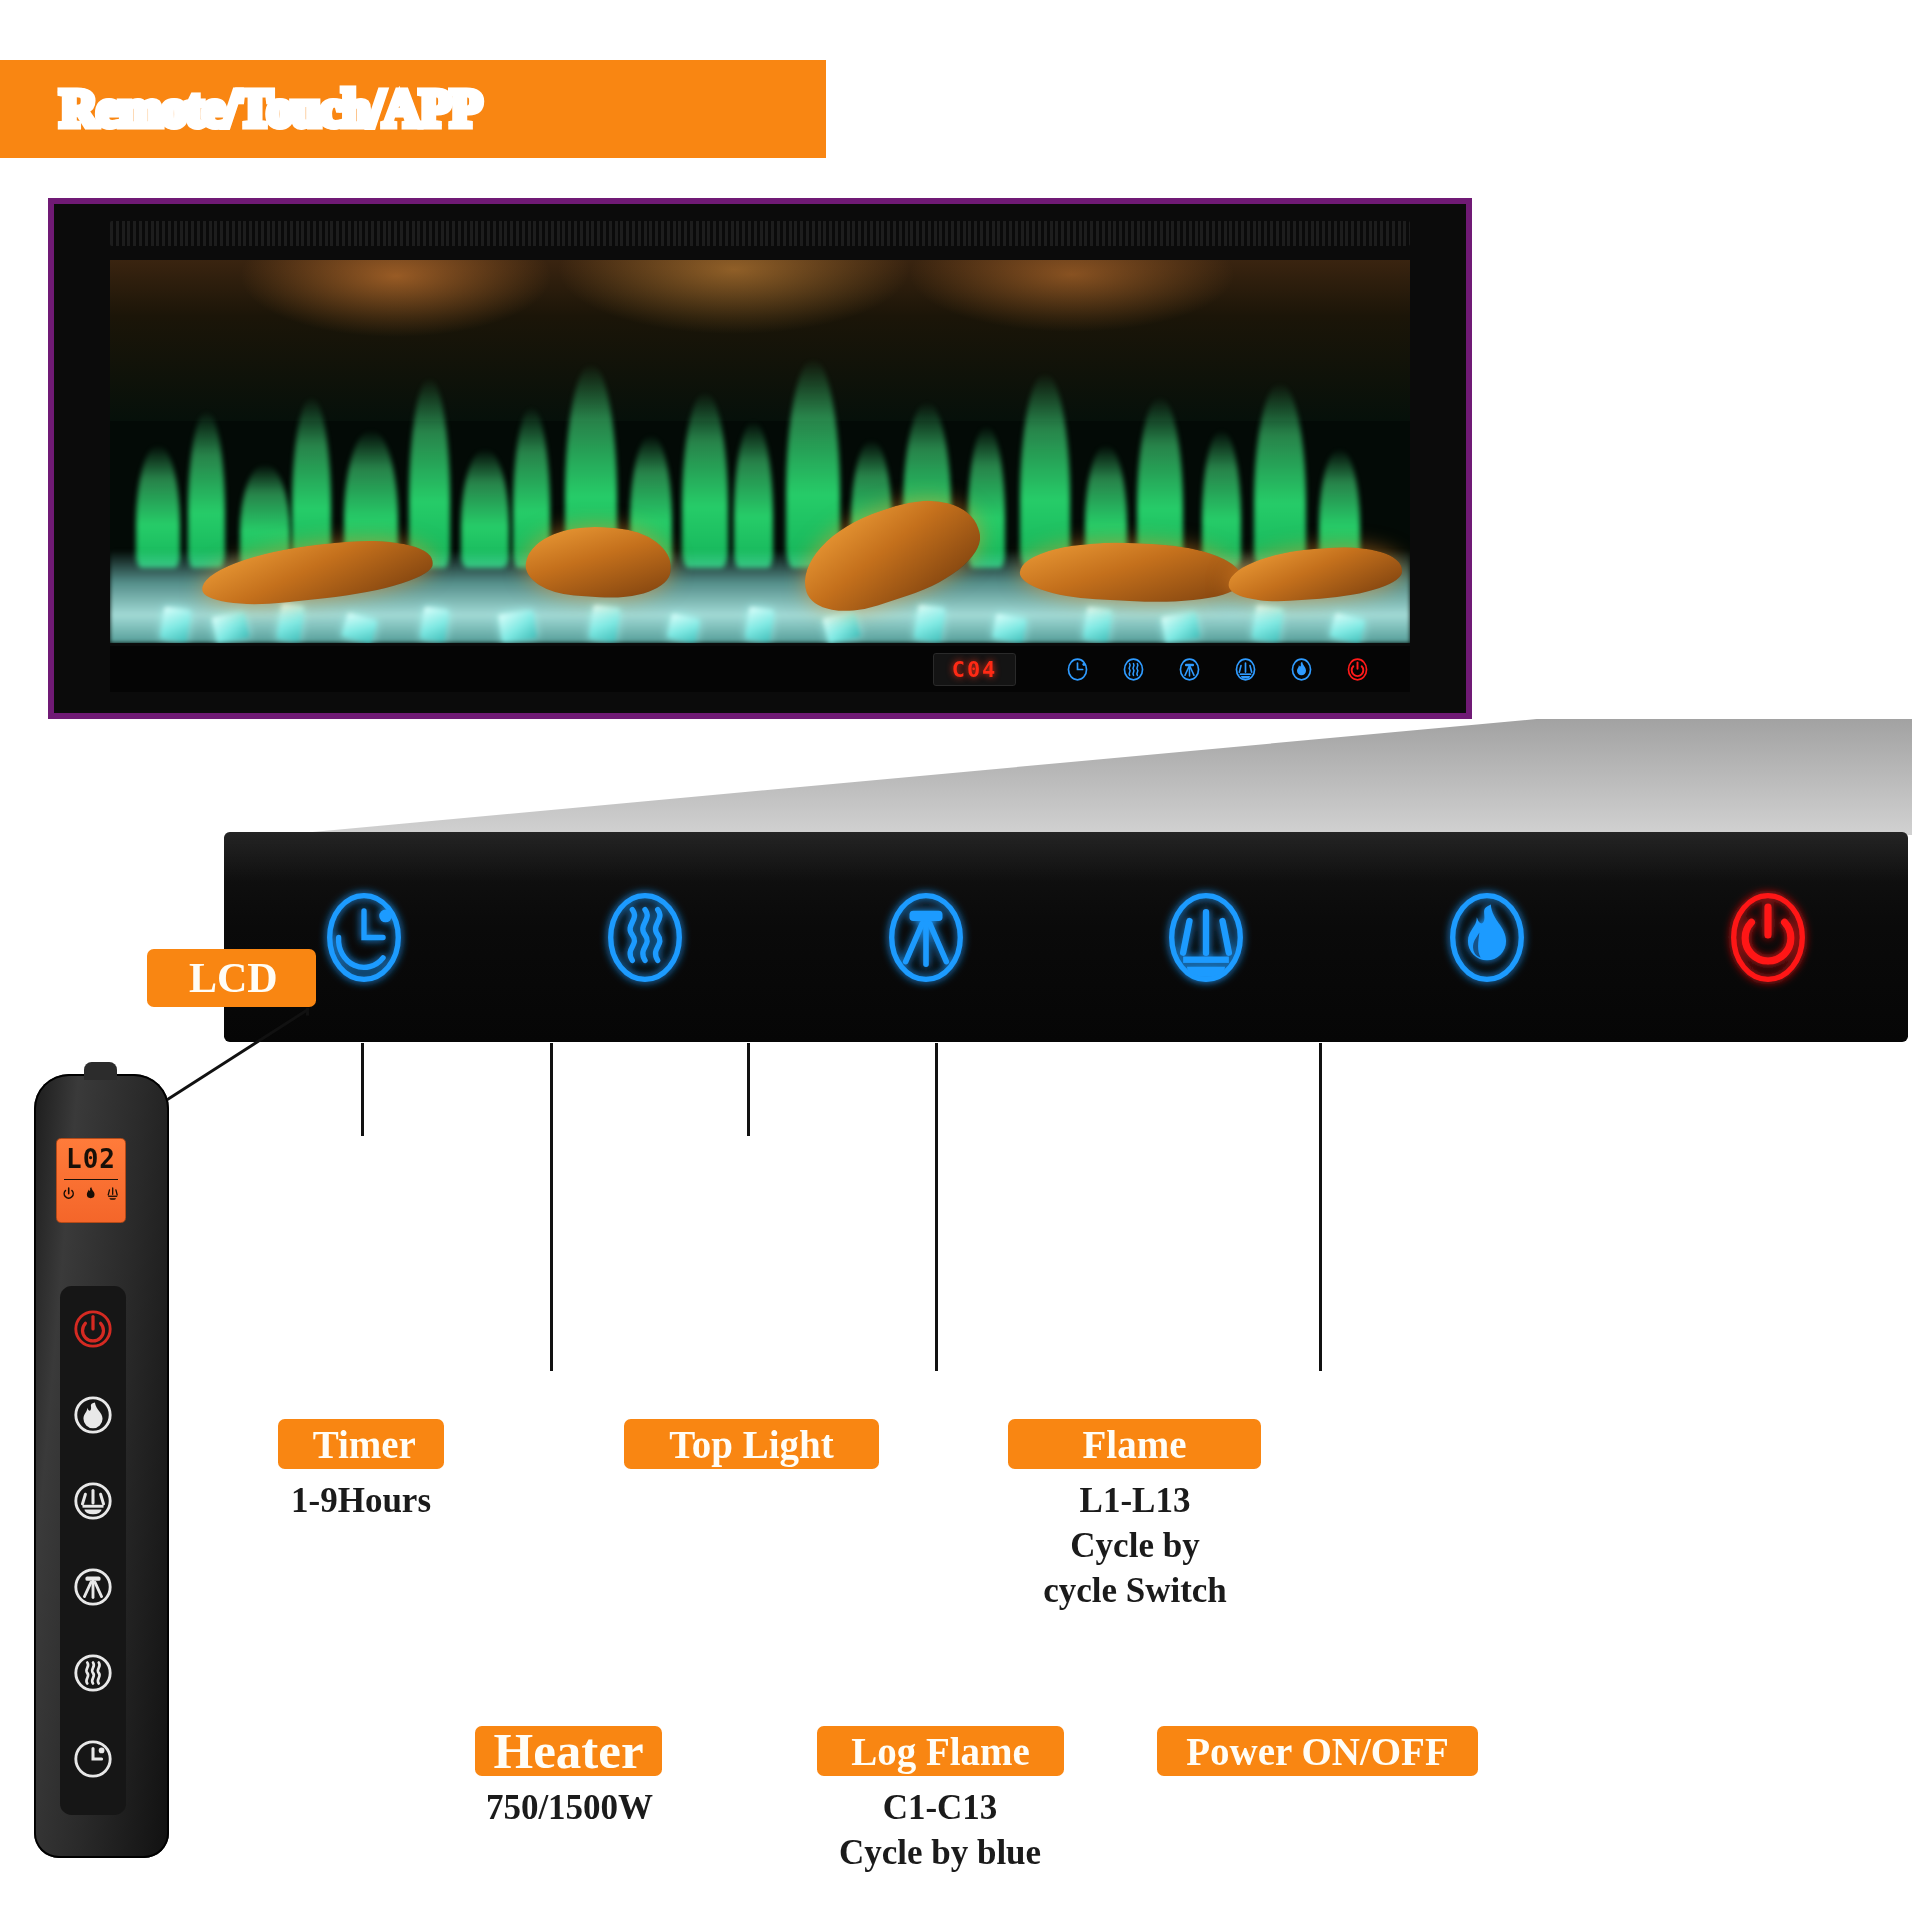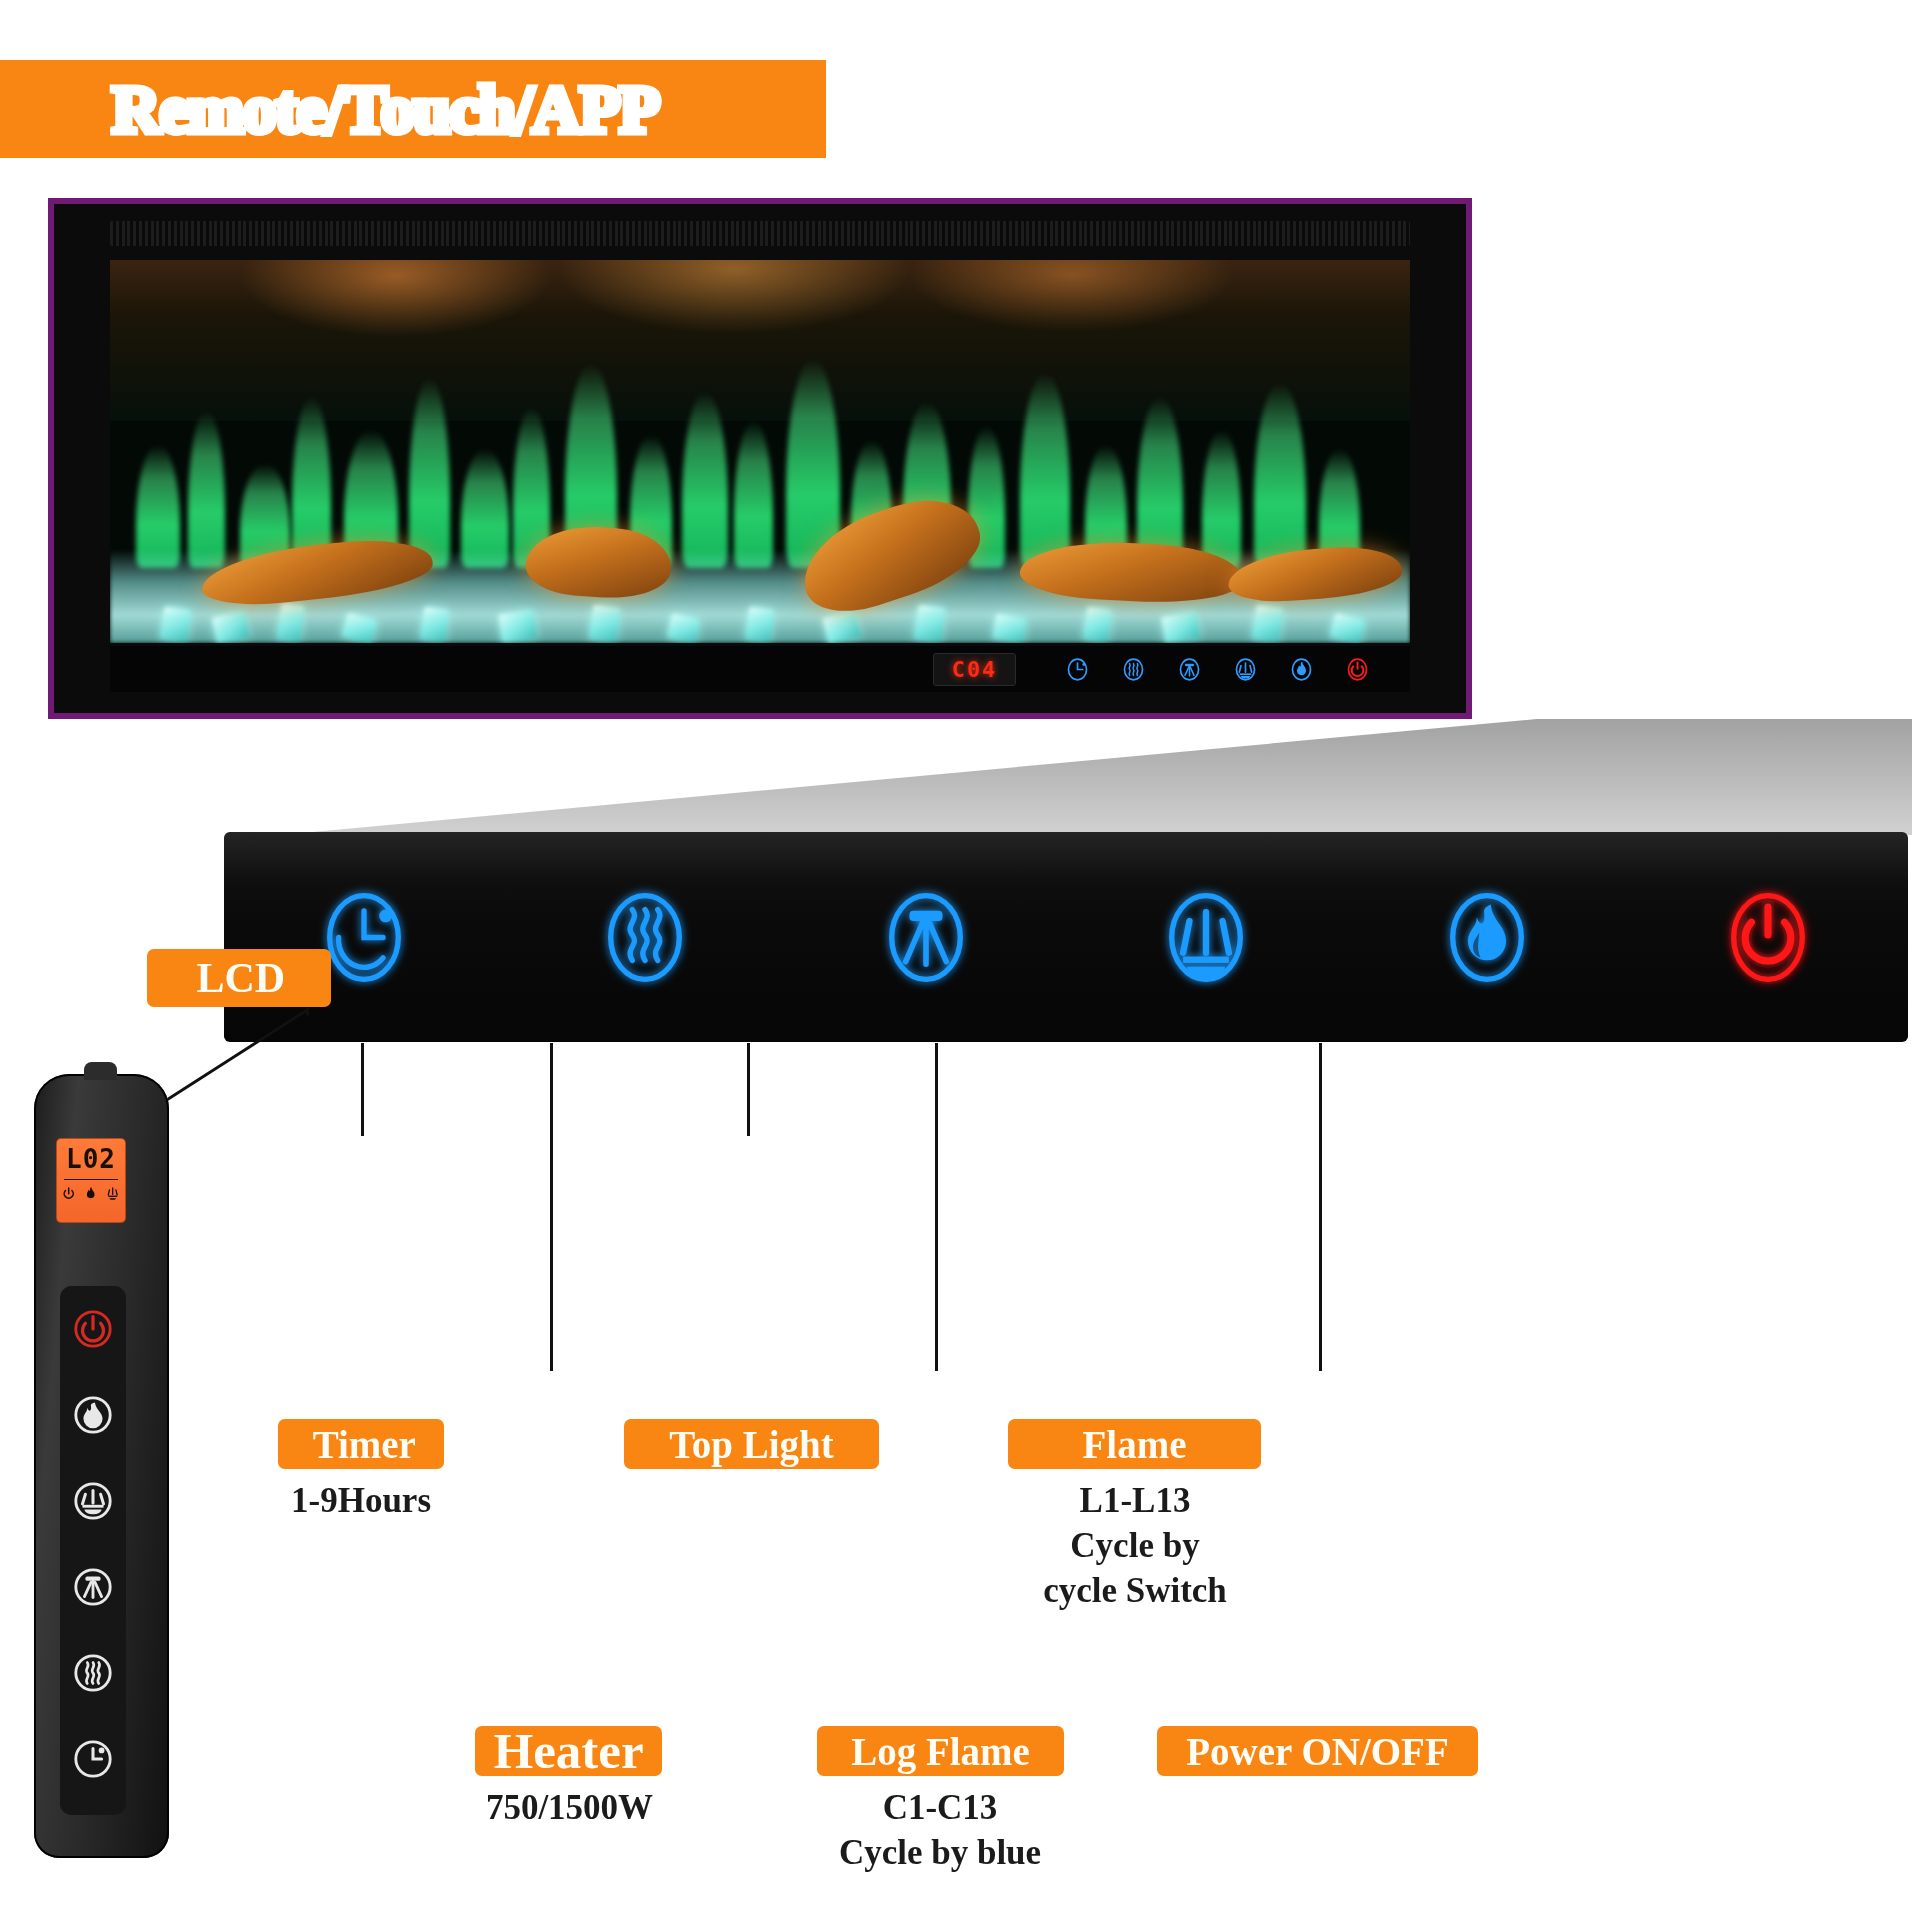--- a/index.html
+++ b/index.html
@@ -13,22 +13,22 @@
 
   
   .header-banner {
     position: absolute;
     left: 0; top: 60px;
     width: 826px; height: 98px;
     background: #F98612;
     display: flex; align-items: center;
   }
   .header-banner .htxt {
-    margin-left: 112px;
-    font-size: 67px;
+    margin-left: 60px;
+    font-size: 52px;
     font-weight: bold;
     color: #ffffff;
     letter-spacing: -1px;
     line-height: 1;
     -webkit-text-stroke: 6.8px #ffffff;
     paint-order: stroke fill;
     text-shadow:
        2.9px 0 0 #fff, -2.9px 0 0 #fff, 0 2.9px 0 #fff, 0 -2.9px 0 #fff,
        1.9px 1.9px 0 #fff, -1.9px 1.9px 0 #fff, 1.9px -1.9px 0 #fff, -1.9px -1.9px 0 #fff;
   }
@@ -501,21 +501,21 @@
     <span>Log Flame</span>
   </div>
   <div class="sub" style="left:803px; top:1786px; width:274px; font-size:35px;">C1-C13
 Cycle by blue</div>
 
   <div class="badge" style="left:1157px; top:1726px; width:321px; height:50px; font-size:39px;">
     <span>Power ON/OFF</span>
   </div>
   <div class="sub" style="left:1147px; top:1786px; width:340px; font-size:35px;"></div>
 
-  <div class="badge" style="left:147px; top:949px; width:184px; height:58px; font-size:42px;padding-left:21px;">
+  <div class="badge" style="left:147px; top:949px; width:169px; height:58px; font-size:42px;padding-left:21px;">
     <span>LCD</span>
   </div>
   <svg class="lcd-leader" style="left:97px; top:1004px; width:232px; height:135px;" viewBox="0 0 240 140" width="232" height="135">
     <path d="M218 12 L 218 4" stroke="#111" stroke-width="3" fill="none"></path>
     <path d="M218 6 L 40 120" stroke="#111" stroke-width="3" fill="none"></path>
   </svg>
 
   <div class="remote">
     <div class="remote-topnub"></div>
 

